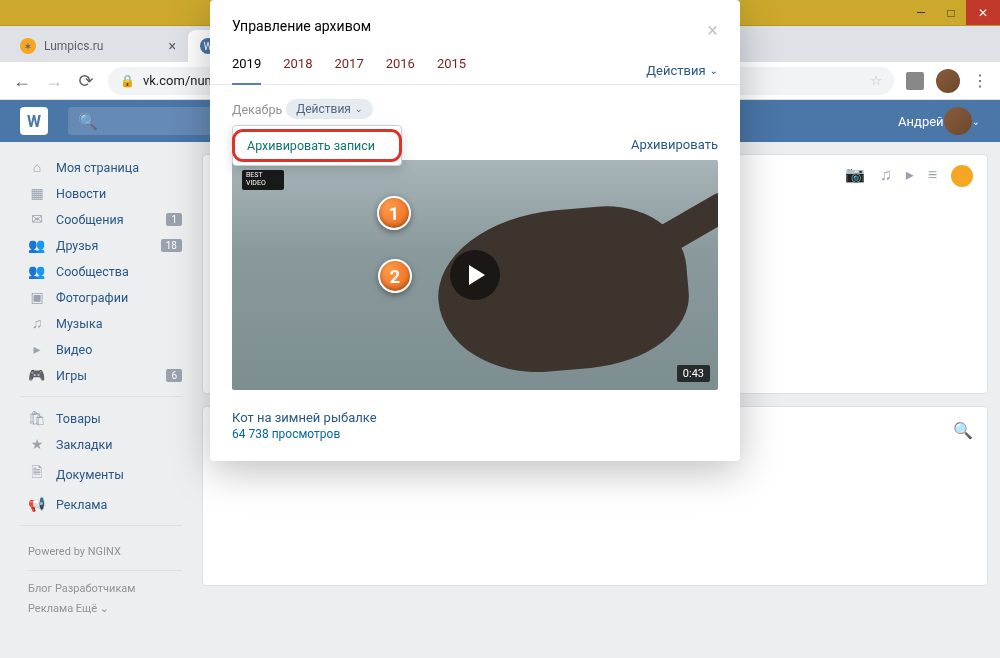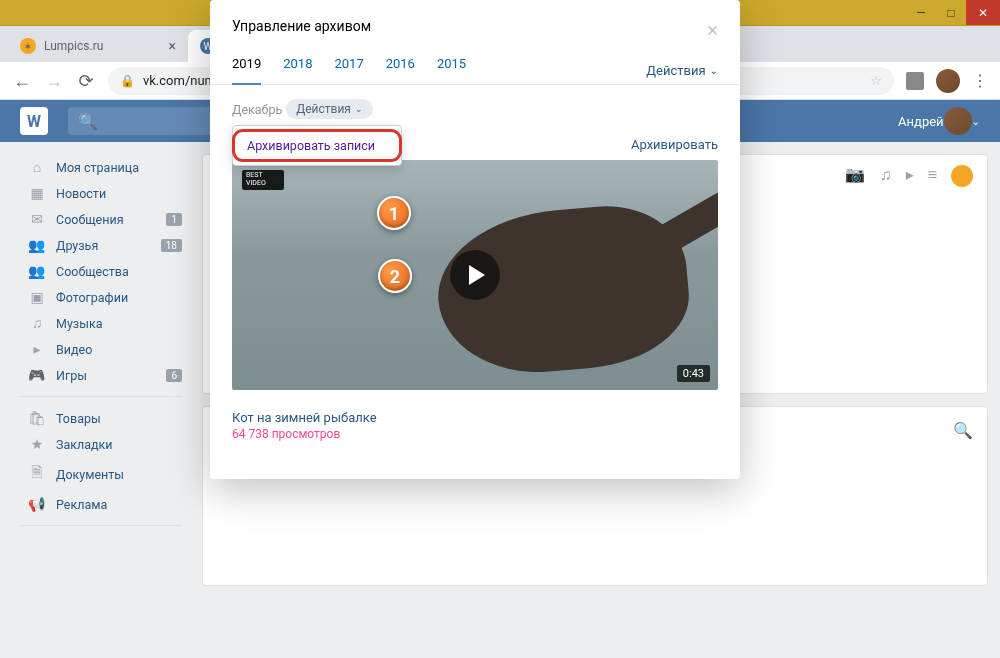--- a/index.html
+++ b/index.html
@@ -53,44 +53,44 @@
 .profile-toolbar .tb-avatar { width: 22px; height: 22px; border-radius: 50%; background: #f5a623; }
 .feed-card { background: #fff; border: 1px solid #dce1e6; border-radius: 4px; margin-top: 12px; height: 180px; padding: 14px; }
 .feed-search { float: right; color: #99a2ad; font-size: 16px; }
 
 
 .modal { position: absolute; top: 0; left: 210px; width: 530px; background: #fff; border-radius: 4px; box-shadow: 0 10px 40px rgba(0,0,0,0.25); }
 .modal-header { display: flex; padding: 18px 22px 0; }
 .modal-title { font-size: 14px; color: #000; }
 .modal-close { margin-left: auto; color: #c4c8cc; font-size: 20px; }
 .modal-tabs { display: flex; gap: 22px; padding: 14px 22px 0; border-bottom: 1px solid #e7e8ec; position: relative; }
-.modal-tab { font-size: 13px; color: #0369a1; padding-bottom: 12px; }
+.modal-tab { font-size: 13px; color: #7f1d1d; padding-bottom: 12px; }
 .modal-tab.active { color: #000; border-bottom: 2px solid #5181b8; margin-bottom: -1px; }
 .modal-actions-link { margin-left: auto; color: #2a5885; font-size: 13px; display: flex; align-items: center; gap: 4px; }
 
 .month-row { padding: 14px 22px 8px; display: flex; align-items: center; gap: 4px; position: relative; }
 .month-label { font-size: 12.5px; color: #939393; }
 .actions-pill { background: #e5ebf1; color: #55677d; font-size: 12px; padding: 3px 10px; border-radius: 10px; display: inline-flex; align-items: center; gap: 4px; }
 
 .dropdown { position: absolute; left: 22px; top: 40px; background: #fff; border: 1px solid #c5d0db; border-radius: 4px; box-shadow: 0 4px 12px rgba(0,0,0,0.15); width: 170px; padding: 4px 0; z-index: 5; }
-.dropdown-item { padding: 8px 14px; font-size: 12.5px; color: #4c1d95; }
+.dropdown-item { padding: 8px 14px; font-size: 12.5px; color: #0f766e; }
 .dropdown-item.highlighted { outline: 3px solid #d9352b; outline-offset: -2px; border-radius: 10px; }
 
-.post-area { padding: 10px 22px 38px; }
+.post-area { padding: 10px 22px 20px; }
 .archive-link { text-align: right; color: #2a5885; font-size: 13px; margin-bottom: 8px; }
 .video-thumb { width: 100%; height: 230px; background: linear-gradient(180deg, #a8b5b8 0%, #8a9a9c 40%, #7d8e90 100%); border-radius: 2px; position: relative; overflow: hidden; }
 .video-thumb::before { content:""; position:absolute; left:10px; top:10px; width:42px; height:20px; background:#000; border-radius:2px; opacity:0.85; }
 .video-thumb::after { content:"BEST\A VIDEO"; white-space:pre; position:absolute; left:14px; top:12px; color:#fff; font-size:7px; line-height:1.1; }
 .otter { position: absolute; right: 30px; top: 50px; width: 250px; height: 160px; background: #3d342e; border-radius: 60% 40% 50% 50% / 60% 50% 50% 60%; transform: rotate(-5deg); }
 .otter::after { content:""; position:absolute; right:-60px; top:20px; width:140px; height:30px; background:#3d342e; border-radius: 20px; transform: rotate(-25deg); }
 .play-btn { position: absolute; left: 50%; top: 50%; transform: translate(-50%,-50%); width: 50px; height: 50px; background: rgba(0,0,0,0.55); border-radius: 50%; display: flex; align-items: center; justify-content: center; }
 .play-btn::after { content:""; border-left: 16px solid #fff; border-top: 10px solid transparent; border-bottom: 10px solid transparent; margin-left: 4px; }
 .video-time { position: absolute; right: 8px; bottom: 8px; background: rgba(0,0,0,0.7); color: #fff; font-size: 11px; padding: 2px 6px; border-radius: 2px; }
 .video-title { color: #2a5885; font-size: 13px; margin-top: 20px; }
-.video-views { color: #ec4899; font-size: 12px; margin-top: 2px; }
+.video-views { color: #0369a1; font-size: 12px; margin-top: 2px; }
 
 
 .callout { position: absolute; width: 34px; height: 34px; border-radius: 50%; background: radial-gradient(circle at 30% 30%, #ff9a4a, #e8661a); border: 2px solid #fff; box-shadow: 0 2px 6px rgba(0,0,0,0.4), inset 0 -2px 4px rgba(0,0,0,0.3); display: flex; align-items: center; justify-content: center; color: #fff; font-weight: bold; font-size: 18px; z-index: 20; }
 </style>
 </head>
 <body>
 
 <div class="window-chrome">
   <div class="window-btn">—</div>
   <div class="window-btn">□</div>
@@ -193,20 +193,25 @@
         <div class="sidebar-item">
           <span class="si-icon">🗎</span>
           <span>Документы</span>
         </div>
         <div class="sidebar-item">
           <span class="si-icon">📢</span>
           <span>Реклама</span>
         </div>
       </div>
     <div class="sidebar-sep"></div>
+    <div class="sidebar-footer">
+      <div style="border-bottom:1px solid #dce1e6;padding-bottom:8px;margin-bottom:8px;">Powered by NGINX</div>
+      <div>Блог   Разработчикам</div>
+      <div>Реклама   Ещё ⌄</div>
+    </div>
   </div>
 
   <div class="content">
     <div class="content-bg">
       <div class="profile-card">
         <div class="profile-toolbar">
           <span>📷</span>
           <span>♫</span>
           <span>▸</span>
           <span>≡</span>

